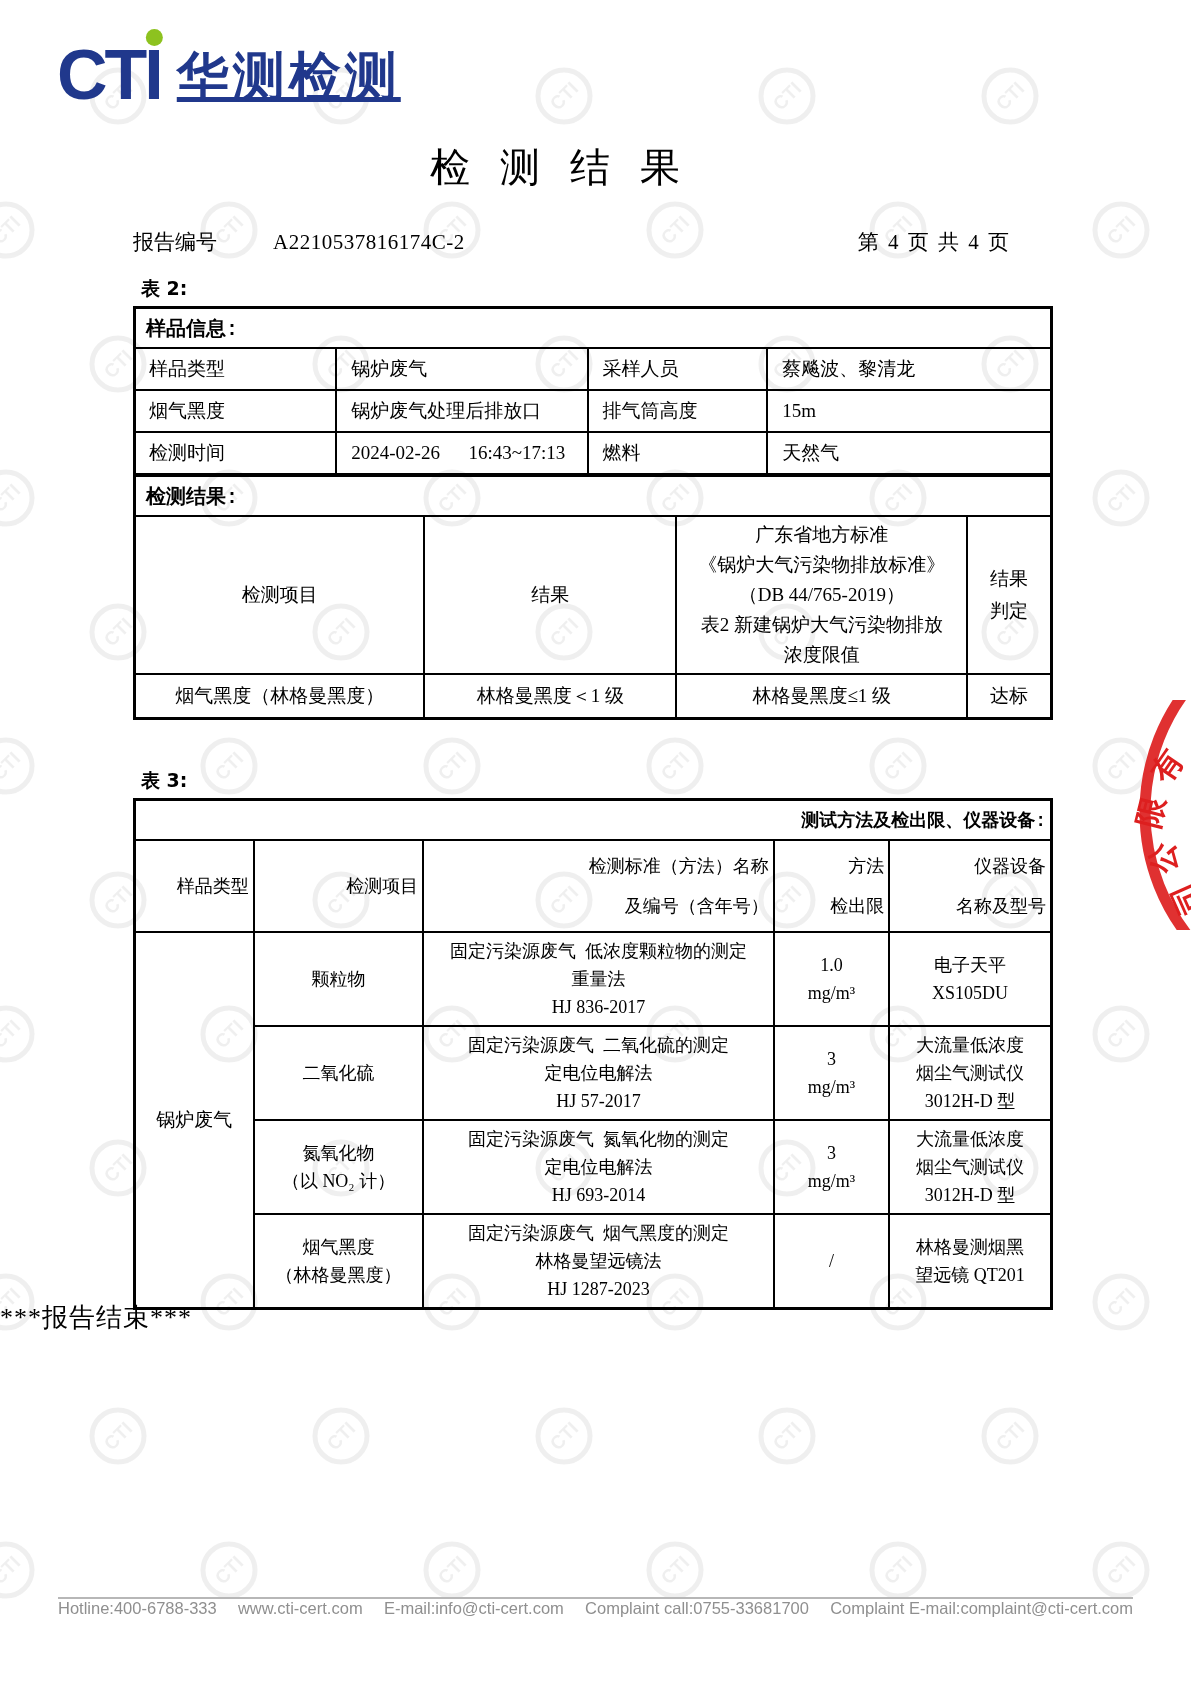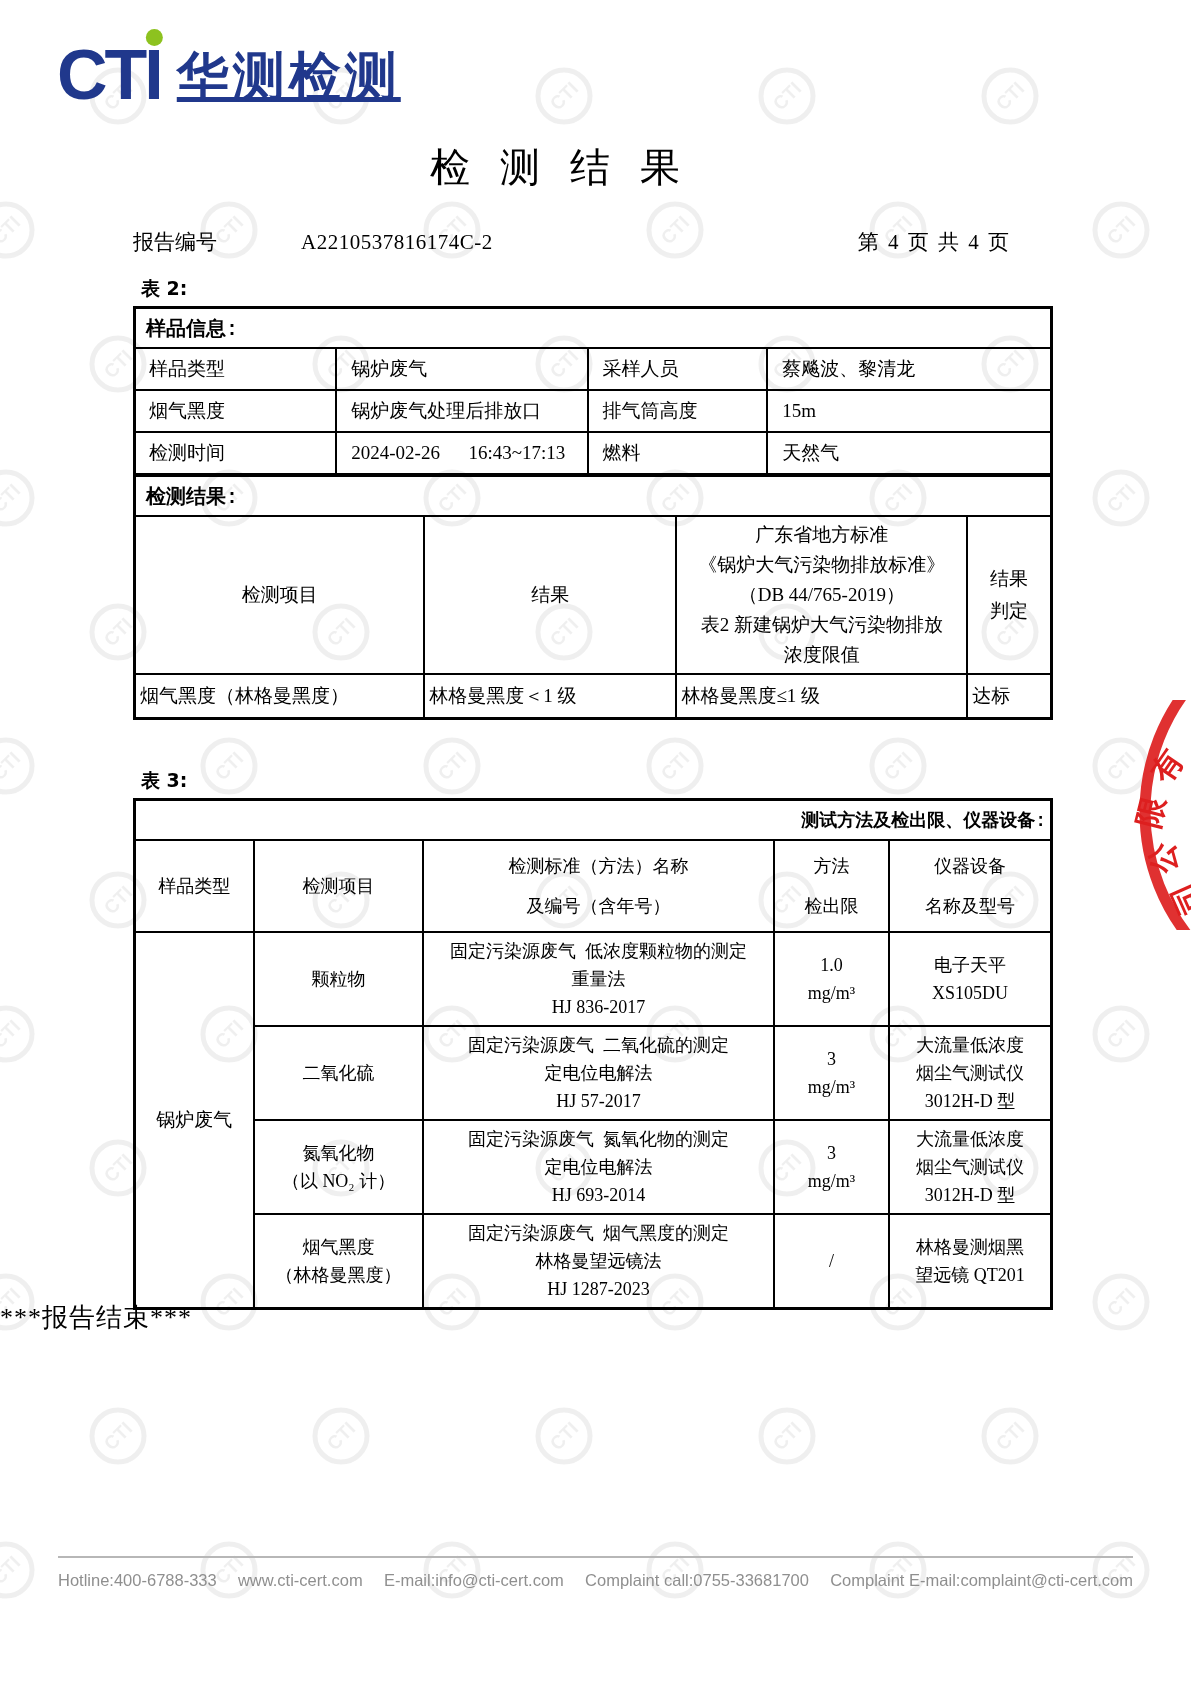--- a/index.html
+++ b/index.html
@@ -28,21 +28,20 @@
   }
 
   
   .doc-title{
     position:absolute;top:140px;left:0;width:1120px;text-align:center;
     font-size:40px;letter-spacing:10px;font-weight:400;
   }
   .report-line{
     position:absolute;top:228px;left:133px;width:920px;display:flex;align-items:baseline;
     font-size:21px;
-    gap:28px;
   }
   .report-line .no{margin-left:56px;letter-spacing:.5px;}
   .report-line .pg{margin-left:auto;margin-right:42px;letter-spacing:2px;}
 
   
   .tblock{position:absolute;left:133px;}
   .tcaption{
     font-family:"DejaVu Sans","Liberation Sans",sans-serif;font-weight:bold;
     font-size:19px;margin:0 0 4px 8px;
   }
@@ -53,40 +52,40 @@
     font-family:Liberation Mono, monospace;font-weight:bold;
     font-size:20px;height:34px;padding-left:10px;text-align:left;
   }
   .lab{text-align:left;padding-left:13px;height:36px;}
   .val{text-align:left;padding-left:14px;height:36px;white-space:pre-wrap;}
 
   
   .t2 .hrow td{height:152px;text-align:center;}
   .t2 .std-cell div{line-height:30px;}
   .t2 .jdg-cell div{line-height:32px;}
-  .t2 .drow td{height:38px;}
-
-  
-  .t3 .hrow td{height:86px;text-align:center;border-radius:8px;}
+  .t2 .drow td{height:38px;text-align:center;}
+
+  
+  .t3 .hrow td{height:86px;text-align:right;border-radius:8px;}
   .t3 .hrow div{line-height:40px;}
   .t3 td{font-size:18px;text-align:right;}
   .t3 .cell div{line-height:28px;}
   .t3 .cell{text-align:center;padding:4px 2px;}
   .t3 .method div{white-space:pre-wrap;}
   .t3 .stype{text-align:center;font-size:19px;}
 
   .end-text{
     position:absolute;top:1300px;left:0;width:1120px;text-align:left;
     font-size:26px;letter-spacing:1px;
   }
 
   
   .footer{
-    position:absolute;top:1556px;left:58px;right:58px;
-    border-top:2px solid #b7b7b7;padding-top:13px;
+    position:absolute;top:1597px;left:58px;right:58px;
+    border-top:2px solid #b7b7b7;padding-top:0;
     display:flex;justify-content:space-between;
     font-family:"Liberation Sans","DejaVu Sans",sans-serif;
     font-size:16.5px;color:#8f8f8f;z-index:2;
   }
 
   
   .seal{position:absolute;left:1130px;top:700px;z-index:3;}
   .seal text{
     font-family:"Liberation Serif","DejaVu Serif",serif;font-weight:bold;
     font-size:31px;fill:#dd1f1f;

